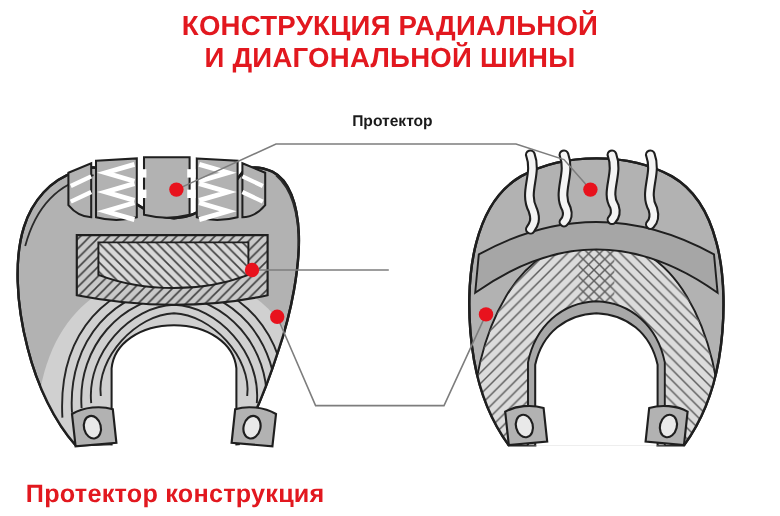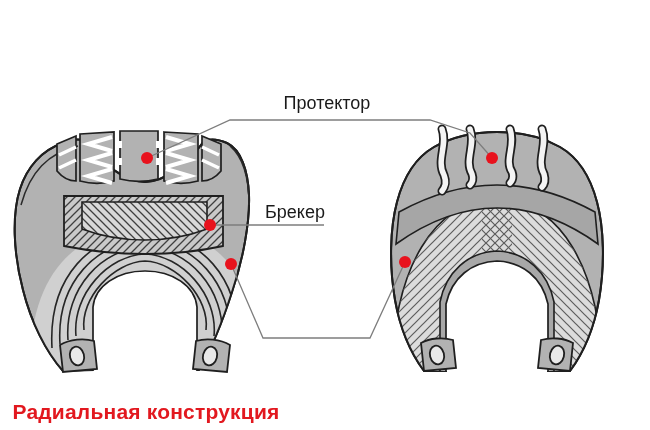--- a/index.html
+++ b/index.html
@@ -8,21 +8,21 @@
     --outline-dark:#1f1f1f; --background:#ffffff;
   }
   html,body{margin:0;padding:0;background:#888;}
   .stage{
     position:relative;width:650px;height:430px;background:var(--background);
     overflow:hidden;font-family:"Liberation Sans","DejaVu Sans",sans-serif;
   }
   .title-block{position:absolute;top:8px;left:0;width:650px;text-align:center;}
   .title-line{font-size:23px;font-weight:bold;color:var(--title-red);line-height:27px;letter-spacing:.2px;}
   .callout{
-    position:absolute;transform:translateX(-50%);font-size:18px;font-weight:normal;
+    position:absolute;transform:translateX(-50%);font-size:13px;font-weight:bold;
     color:var(--callout-text);white-space:nowrap;padding-left:10px;
   }
   .caption{
     position:absolute;transform:translateX(-50%);font-size:21px;font-weight:bold;
     color:var(--caption-red);white-space:nowrap;letter-spacing:.2px;
   }
   .diagram-svg{position:absolute;left:0;top:0;}
   .marker{fill:var(--marker-red);stroke:none;}
   .connector{stroke:#7d7d7d;stroke-width:1.3;fill:none;}
 </style>
@@ -193,18 +193,21 @@
 
     <g>
       <circle class="marker" cx="147" cy="158" r="6"></circle>
       <circle class="marker" cx="492" cy="158" r="6"></circle>
       <circle class="marker" cx="210" cy="225" r="6"></circle>
       <circle class="marker" cx="231" cy="264" r="6"></circle>
       <circle class="marker" cx="405" cy="262" r="6"></circle>
     </g>
   </svg>
 
+  <div class="title-block">
+    <div class="title-line">КОНСТРУКЦИЯ РАДИАЛЬНОЙ</div>
+    <div class="title-line">И ДИАГОНАЛЬНОЙ ШИНЫ</div>
+  </div>
 
   <div class="callout" style="left:322px;top:93px;">Протектор</div>
-  <div class="callout" style="left:290px;top:202px;">Брекер</div>
-
-  <div class="caption" style="left:146px;top:400px;">Радиальная конструкция</div>
+
+  <div class="caption" style="left:146px;top:400px;">Протектор конструкция</div>
 </div>
 
 </body></html>

